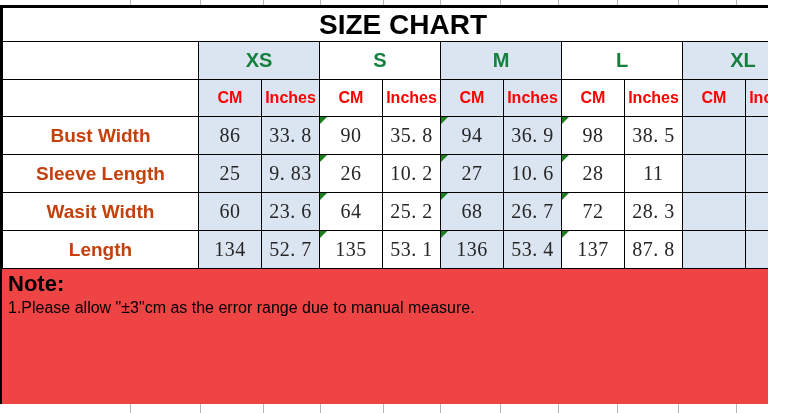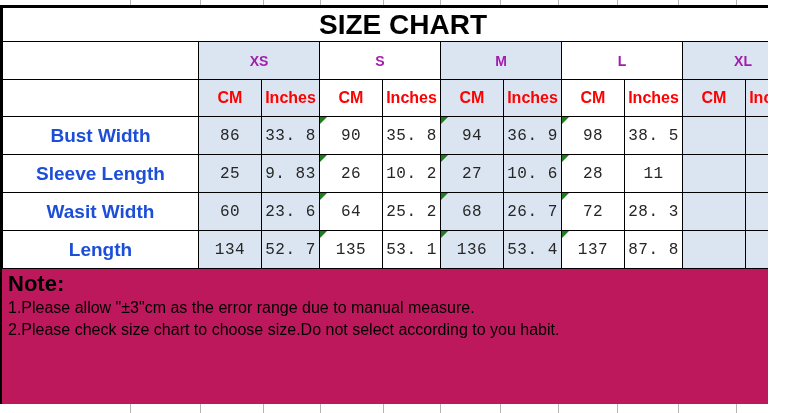--- a/index.html
+++ b/index.html
@@ -15,33 +15,33 @@
   .frame{width:802px;height:399px;box-sizing:border-box;border:2px solid #000;background:#fff;}
 
   table{border-collapse:collapse;table-layout:fixed;width:100%;}
   th,td{border:1.5px solid #000;padding:0;text-align:center;vertical-align:middle;overflow:hidden;}
 
   .c-label{width:196px;}
   .c-cm{width:63px;}
   .c-in{width:58px;}
 
   .title-cell{height:33px;font-size:28px;font-weight:bold;color:#000;}
-  .size-h{height:37px;font-size:14px;font-weight:bold;color:#a21caf;}
+  .size-h{height:37px;font-size:20px;font-weight:bold;color:#15803d;}
   .unit-h{height:36px;font-size:16px;font-weight:bold;color:var(--unit-color,#fe0000);}
   .corner{background:#fff;}
-  td.rowlabel{height:37px;font-size:19px;font-weight:bold;color:#1d4ed8;}
-  td.val{height:37px;position:relative;font-family:Liberation Mono, monospace;
-         font-size:16px;color:#262626;letter-spacing:0.5px;margin-top:48px;}
+  td.rowlabel{height:37px;font-size:19px;font-weight:bold;color:#c2410c;}
+  td.val{height:37px;position:relative;font-family:Liberation Serif, serif;
+         font-size:20px;color:#262626;letter-spacing:0.5px;margin-top:48px;}
   .hl{background:var(--hl,#dbe5f1);}
 
   
   .err{position:absolute;top:0;left:0;width:0;height:0;
        border-top:7px solid var(--marker,#1e7e1e);border-right:7px solid transparent;}
 
-  .note-box{height:141px;box-sizing:border-box;padding:1px 24px 0 6px;background:#be185d;}
+  .note-box{height:141px;box-sizing:border-box;padding:1px 24px 0 6px;background:#ef4444;}
   .note-heading{font-size:22px;font-weight:bold;line-height:27px;color:#000;}
   .note-item{font-size:16px;line-height:22.4px;color:#000;white-space:nowrap;}
   .note-item.condensed{display:inline-block;transform:scaleX(0.93);transform-origin:0 50%;}
   .note-item-wrap{height:22.4px;overflow:visible;}
 </style>
 </head>
 <body style="--hl: #dbe5f1; --unit-color: #fe0000; --marker: #1e7e1e;">
 
 <div class="sheet">
 
@@ -152,21 +152,20 @@
             <td class="val hl"><span class="v"></span></td>
             <td class="val hl"><span class="v"></span></td>
           </tr>
         </tbody>
     </table>
 
     <div class="note-box">
       <div class="note-heading">Note:</div>
       <div id="note-lines">
           <div class="note-item-wrap"><span class="note-item">1.Please allow "±3"cm as the error range due to manual measure.</span></div>
-          <div class="note-item-wrap"><span class="note-item">2.Please check size chart to choose size.Do not select according to you habit.</span></div>
         </div>
     </div>
   </div>
 
   <div class="strip bottom">
       <div class="tick" style="left: 130px;"></div>
       <div class="tick" style="left: 200px;"></div>
       <div class="tick" style="left: 263px;"></div>
       <div class="tick" style="left: 320px;"></div>
       <div class="tick" style="left: 383px;"></div>

